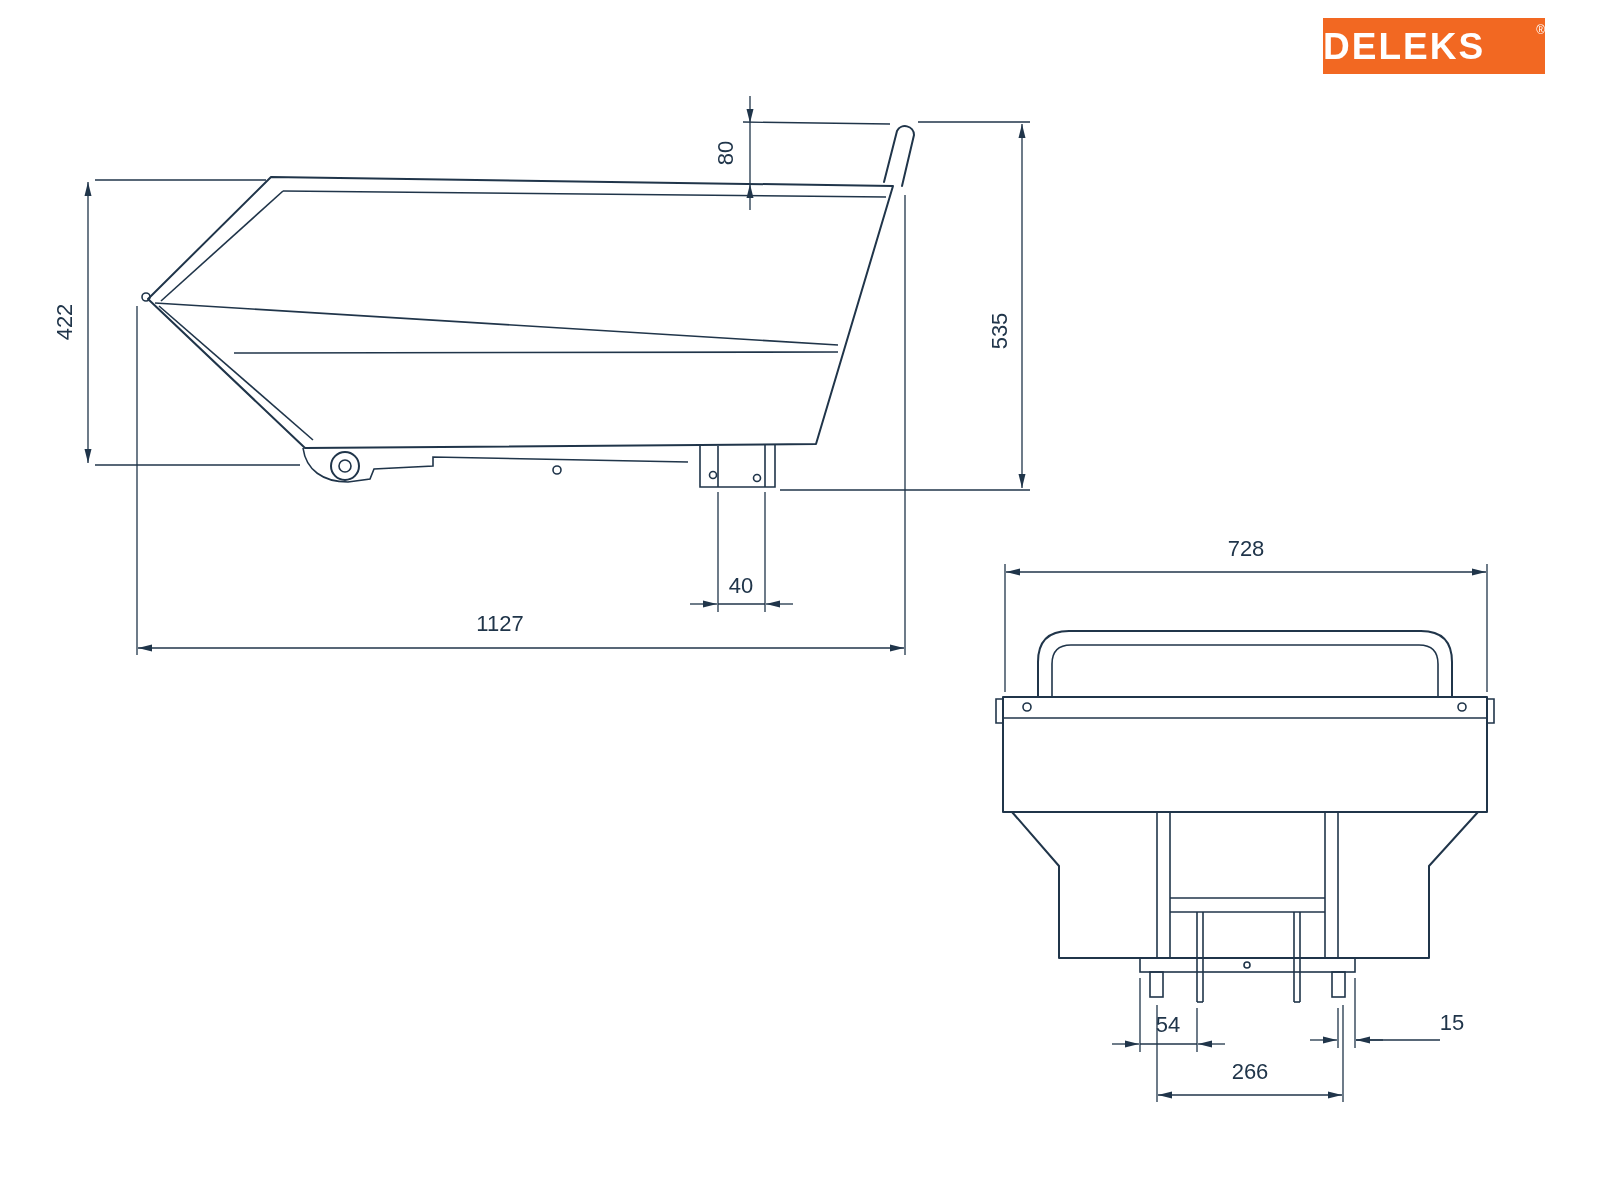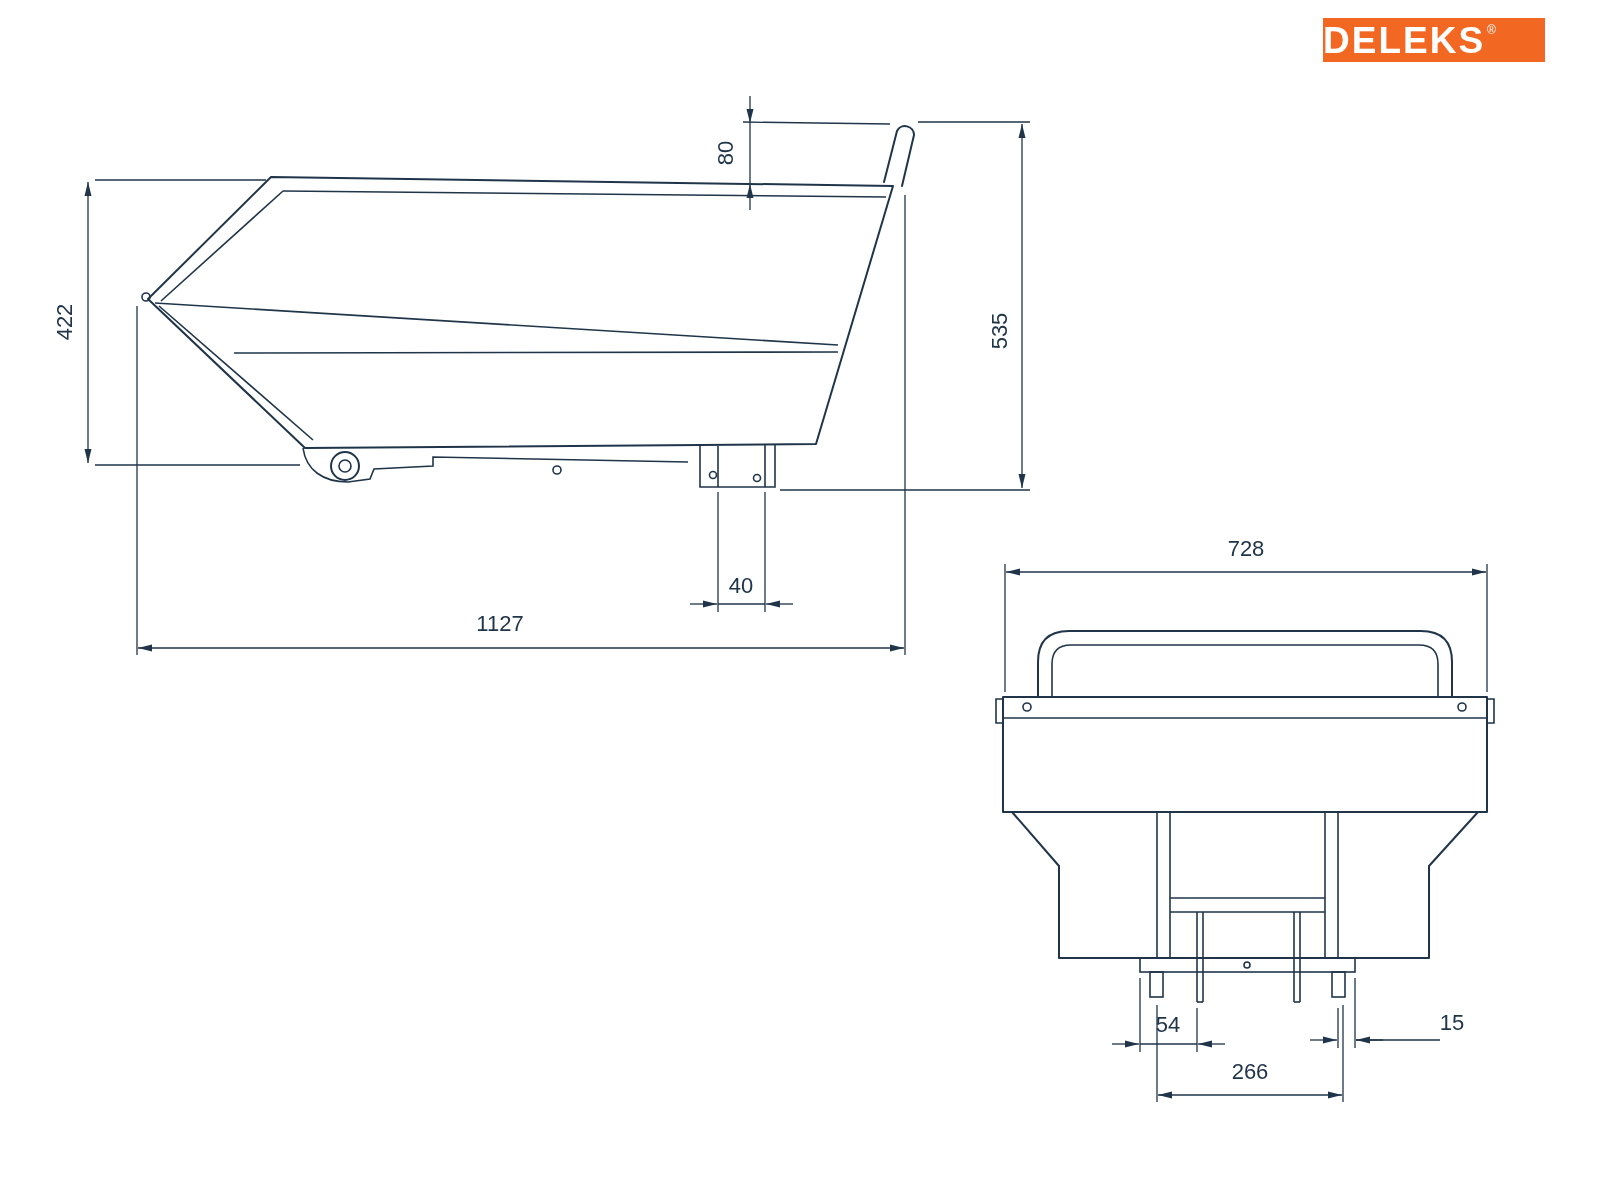--- a/index.html
+++ b/index.html
@@ -17,25 +17,25 @@
   .dim-text{
     fill:#20354A;
     font-family:"Liberation Sans", sans-serif;
     font-size:22px;
   }
   .logo{
     position:absolute;
     top:18px;
     right:55px;
     width:222px;
-    height:44px;
+    height:56px;
     background:#F26822;
     display:flex;
     align-items:center;
-    justify-content:flex-start;
+    justify-content:space-between;
     box-sizing:border-box;
   }
   .logo .brand{
     color:#FFFFFF;
     font-weight:bold;
     font-size:37px;
     letter-spacing:2px;
     line-height:1;
   }
   .logo .reg{

